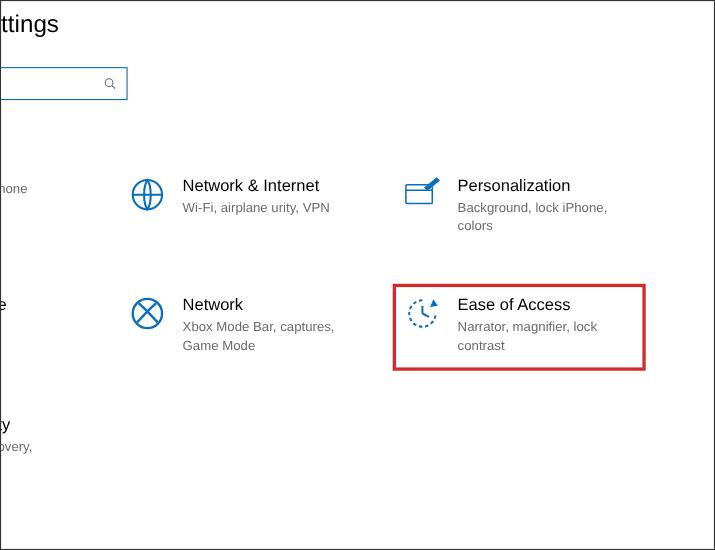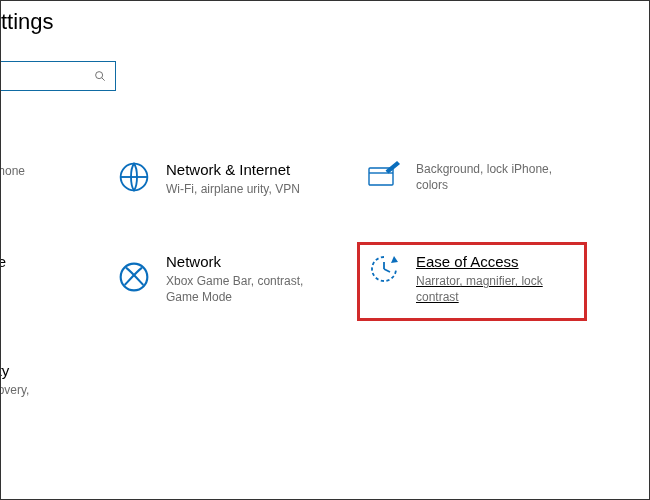--- a/index.html
+++ b/index.html
@@ -55,28 +55,27 @@
     }
     .tile {
       display: flex;
       flex-direction: row;
       gap: 14px;
       cursor: pointer;
       width: 230px;
       align-items: flex-start;
     }
     .col-a { width: 120px; margin-left: -20px; }
-    .col-b { width: 250px; margin-left: 15px; align-items: center; }
+    .col-b { width: 250px; margin-left: 15px; }
     .col-c { width: 250px; margin-left: 0px; }
     .highlight {
       border: 3px solid #d12a2a;
       padding: 8px 24px 12px 6px;
       margin: -11px -11px -15px -9px;
       width: 230px;
-      text-decoration: underline;
     }
     .tile-icon {
       width: 36px;
       height: 36px;
       display: flex;
       align-items: flex-start;
       justify-content: center;
       color: #0a6ebd;
       flex-shrink: 0;
     }
@@ -137,20 +136,21 @@
 
     <div class="tile col-c">
       <span class="tile-icon">
         <svg width="34" height="30" viewBox="0 0 34 30" fill="none" stroke="currentColor" stroke-width="1.4">
           <rect x="2" y="7" width="24" height="17" rx="1"></rect>
           <line x1="2" y1="12" x2="26" y2="12"></line>
           <path d="M19 10 L30 1 L32 3 L21 12" fill="#0a6ebd" stroke="#0a6ebd"></path>
         </svg>
       </span>
       <div class="tile-text">
+        <span class="tile-title">Personalization</span>
         <span class="tile-desc">Background, lock iPhone, colors</span>
       </div>
     </div>
   </div>
 
   <div class="tile-row">
     <div class="tile col-a partial">
       <div class="tile-text">
         <span class="tile-title">age</span>
         <span class="tile-desc">ate</span>
@@ -160,21 +160,21 @@
     <div class="tile col-b">
       <span class="tile-icon">
         <svg width="32" height="32" viewBox="0 0 24 24" fill="none" stroke="currentColor" stroke-width="1.6">
           <circle cx="12" cy="12" r="10"></circle>
           <path d="M6 5 C10 8 17 16 19 18"></path>
           <path d="M18 5 C14 8 7 16 5 18"></path>
         </svg>
       </span>
       <div class="tile-text">
         <span class="tile-title">Network</span>
-        <span class="tile-desc">Xbox Game Bar, contrast, Game Mode</span>
+        <span class="tile-desc">Xbox Mode Bar, captures, Game Mode</span>
       </div>
     </div>
 
     <div class="tile col-c highlight">
       <span class="tile-icon">
         <svg width="32" height="32" viewBox="0 0 32 32" fill="none" stroke="currentColor">
           <path d="M16 4 A12 12 0 1 0 28 16" stroke-width="1.8" stroke-dasharray="3.2 2.5"></path>
           <polygon points="26,3 30,9 23,10" fill="#0a6ebd" stroke="none"></polygon>
           <line x1="16" y1="9" x2="16" y2="16" stroke-width="1.8"></line>
           <line x1="16" y1="16" x2="22" y2="19" stroke-width="1.8"></line>

